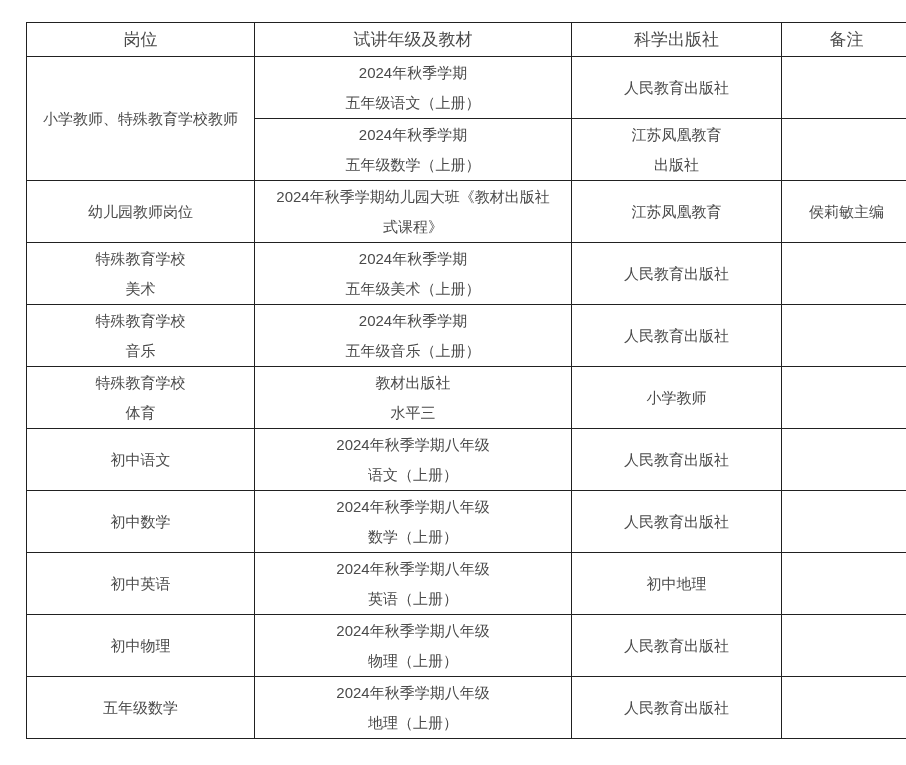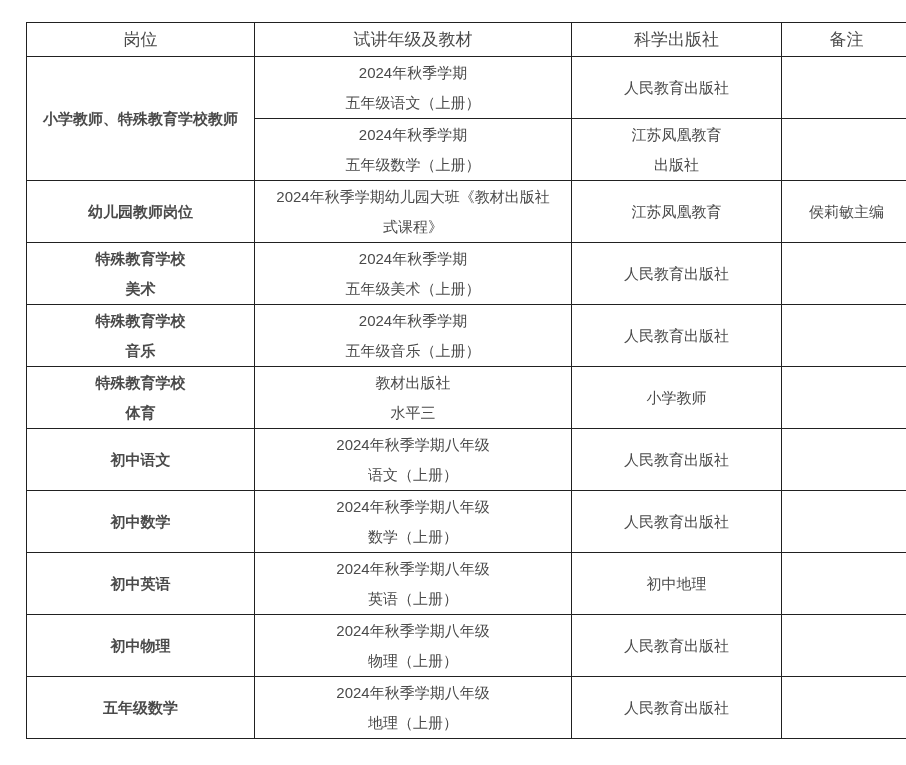--- a/index.html
+++ b/index.html
@@ -32,21 +32,21 @@
     font-weight: 400;
   }
   tbody td {
     height: 62px;
     font-size: 15px;
     font-weight: 400;
     padding: 0 2px;
     margin-left: 28px;
   }
   td.pos-cell {
-    font-weight: 700;
+    font-weight: 400;
   }
   .line {
     line-height: 30px;
     white-space: nowrap;
   }
 </style>
 </head>
 <body>
 
 <div class="page">

